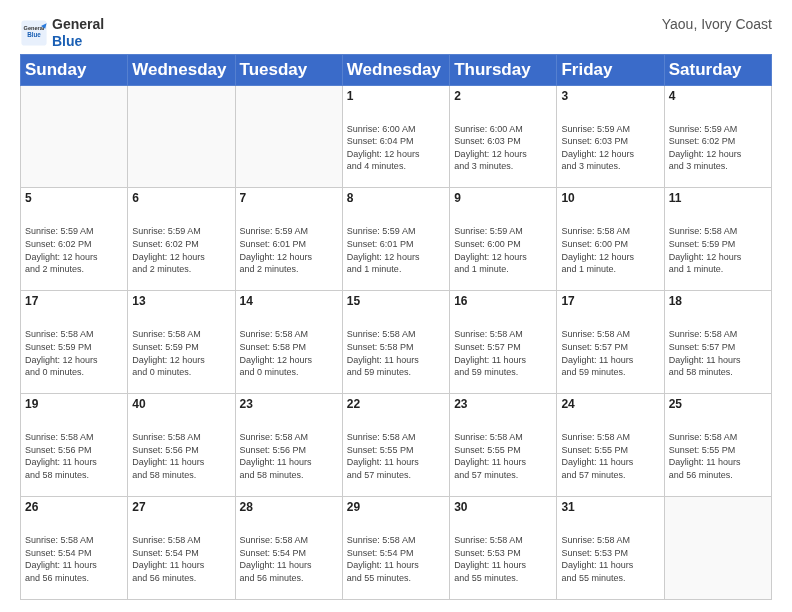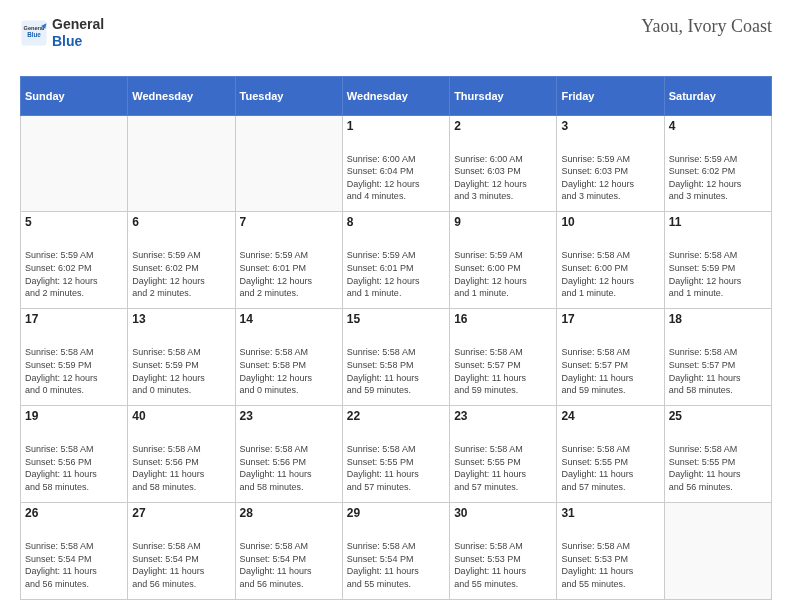--- a/index.html
+++ b/index.html
@@ -14,21 +14,21 @@
       width: 792px;
       height: 612px;
       padding: 16px 20px 12px 20px;
       display: flex;
       flex-direction: column;
     }
     .header {
       display: flex;
       justify-content: space-between;
       align-items: flex-start;
-      margin-bottom: 26px;
+      margin-bottom: 4px;
     }
     .logo {
       display: flex;
       align-items: center;
       gap: 0;
     }
     .logo-text {
       font-size: 14px;
       font-weight: bold;
       color: #333;
@@ -44,37 +44,36 @@
     .title-block {
       text-align: right;
     }
     .month-title {
       font-size: 32px;
       font-weight: bold;
       color: #222;
       line-height: 1.1;
     }
     .location {
-      font-size: 18px;
+      font-size: 14px;
       color: #555;
-      font-family: Liberation Serif, serif;
     }
     .calendar {
       flex: 1;
       border: 1px solid #ccc;
       border-collapse: collapse;
       width: 100%;
       table-layout: fixed;
     }
     .calendar th {
       background-color: #3a6bc9;
       color: #fff;
-      font-size: 11px;
+      font-size: 17px;
       font-weight: bold;
-      padding: 13px 4px;
+      padding: 5px 4px;
       text-align: left;
       border: 1px solid #5580d0;
     }
     .calendar td {
       border: 1px solid #ccc;
       vertical-align: top;
       padding: 3px 4px;
       font-size: 9.5px;
       color: #333;
       height: 88px;

